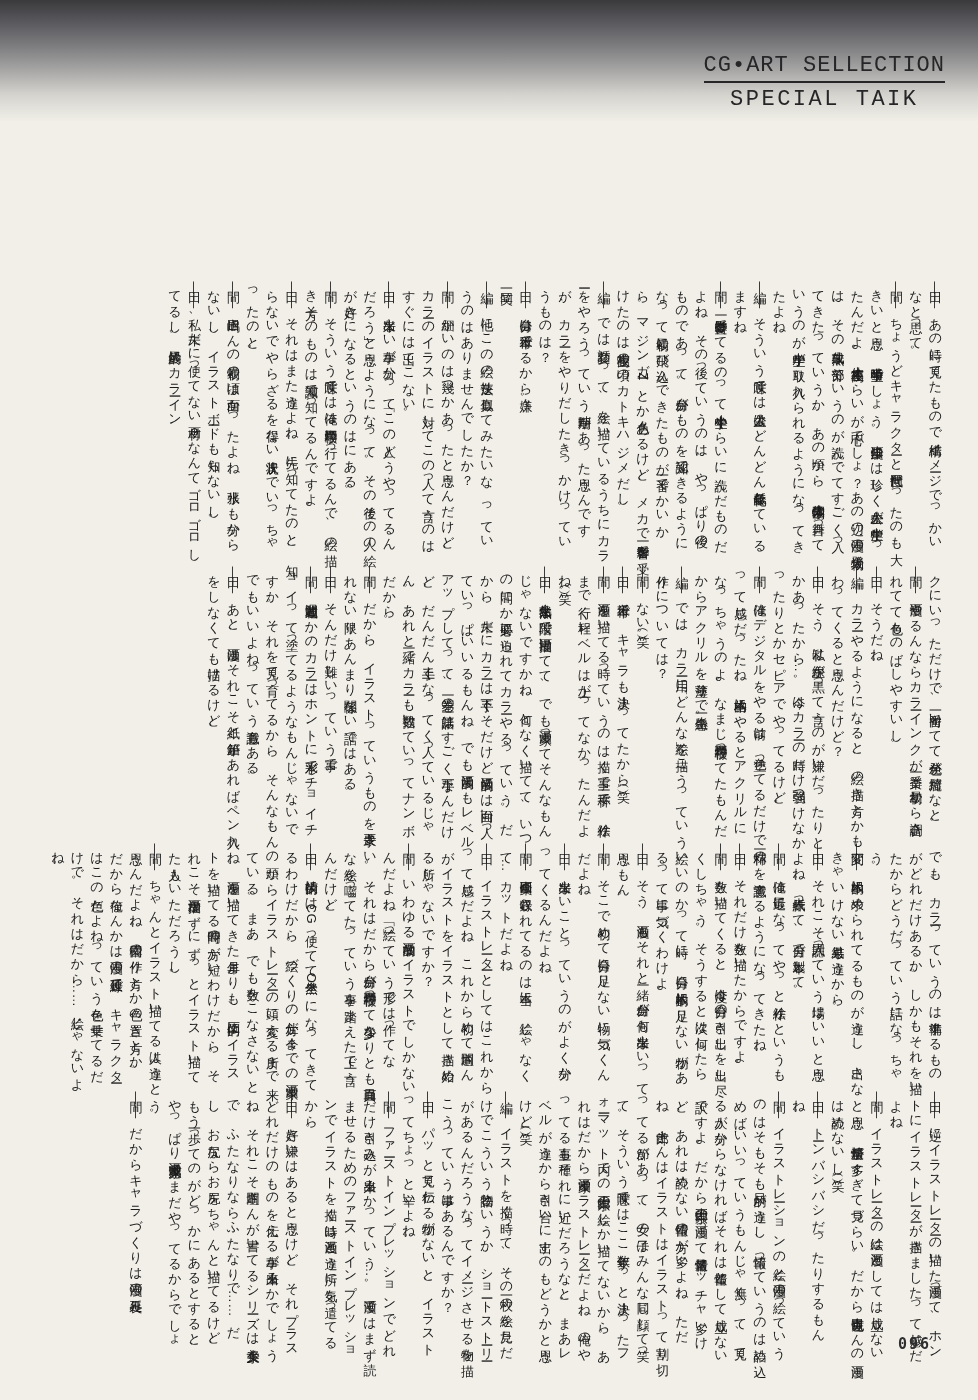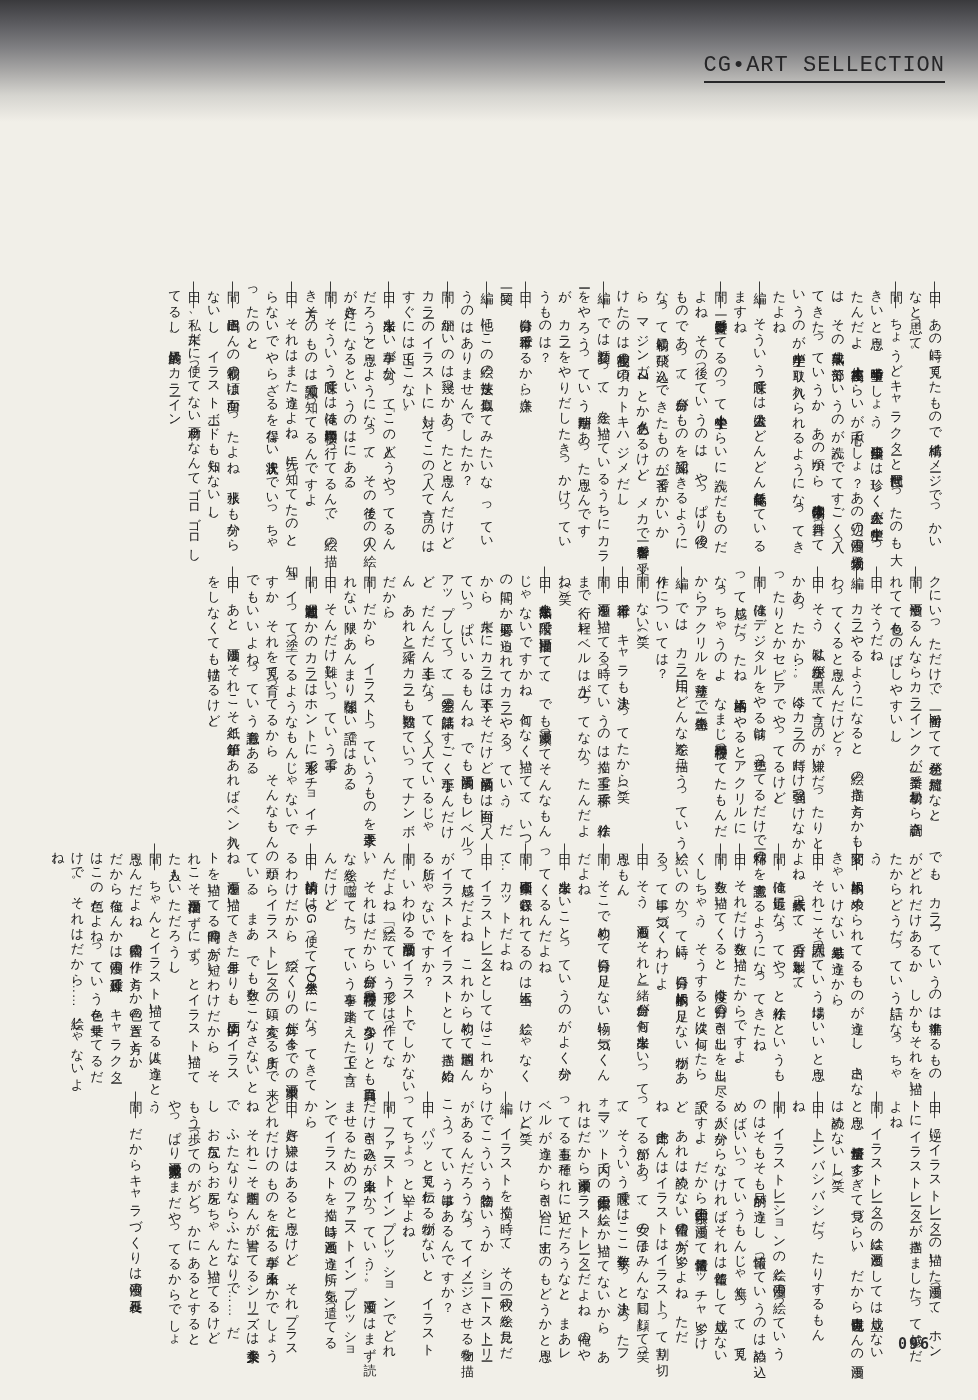--- a/index.html
+++ b/index.html
@@ -60,20 +60,21 @@
     color: #2e2e30;
   }
 </style>
 </head>
 <body>
 
 <div class="top-gradient"></div>
 
 <div class="page-header">
   <div><span class="line1">CG•ART SELLECTION</span></div>
+  <div class="line2">SPECIAL TAIK</div>
 </div>
 
 <div class="band band-1">
   <p>田——あの時に見てたもので結構イメージでっかいなと思って。</p>
   <p>間——ちょうどキャラクターと同世代だったのも大きいと思う。当時中学生でしょう。少年漫画には珍しく主人公が中学生だったんだよ。大体高校生くらいが中心でしょ？あの辺の漫画の登場人物は。その未成熟な部分ていうのが読んでてすごく入ってきたっていうか。あの頃から、大体学園物の舞台っていうのが中学生が取り入れられるようになってきたよね。</p>
   <p>編——そういう意味では主人公はどんどん低年齢化しているますね。</p>
   <p>間——一番影響受けてるのって小中学生くらいに読んだものだよね。その後っていうのは、やっぱり後のものであって。自分がものを認知できるようになって最初に飛び込んできたものが一番でかいから。マジンガーZとか色々あるけど、メカで一番影響を受けたのは高校生の頃のカトキハジメだし。</p>
   <p>編——では話変わって、絵を描いているうちにカラーをやろうっていう時期があった思うんですが、カラーをやりだしたきっかけっていうものは？</p>
   <p>田——自分は単行本でるから嫌々。</p>
   <p>一同笑</p>

